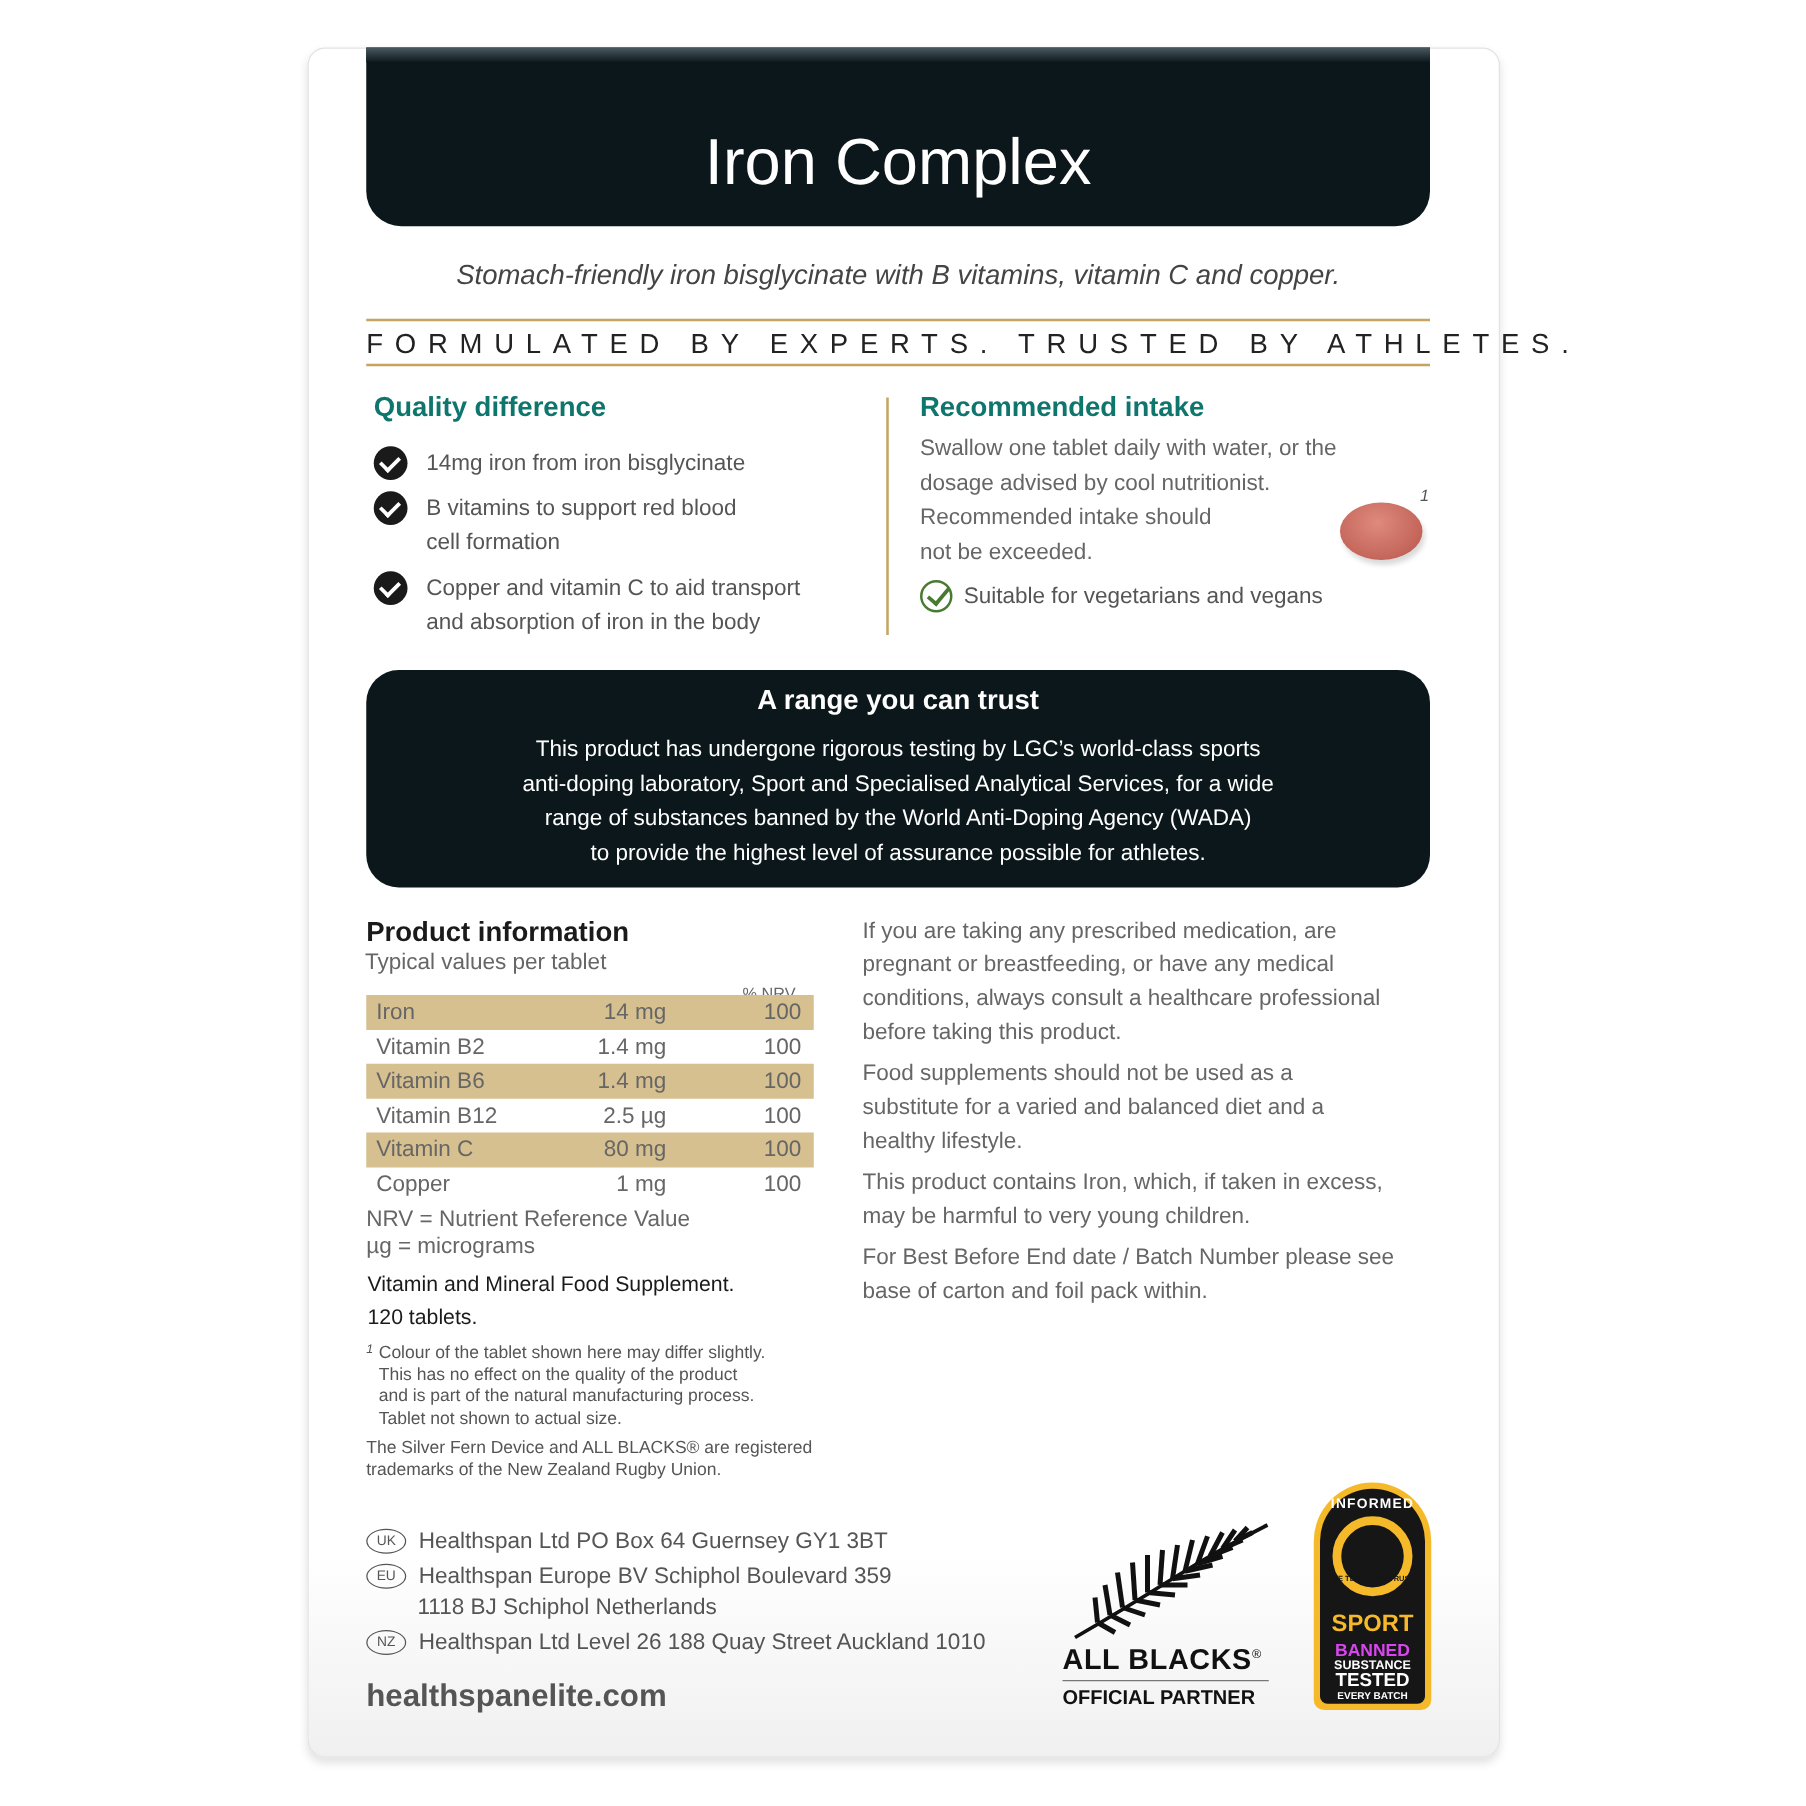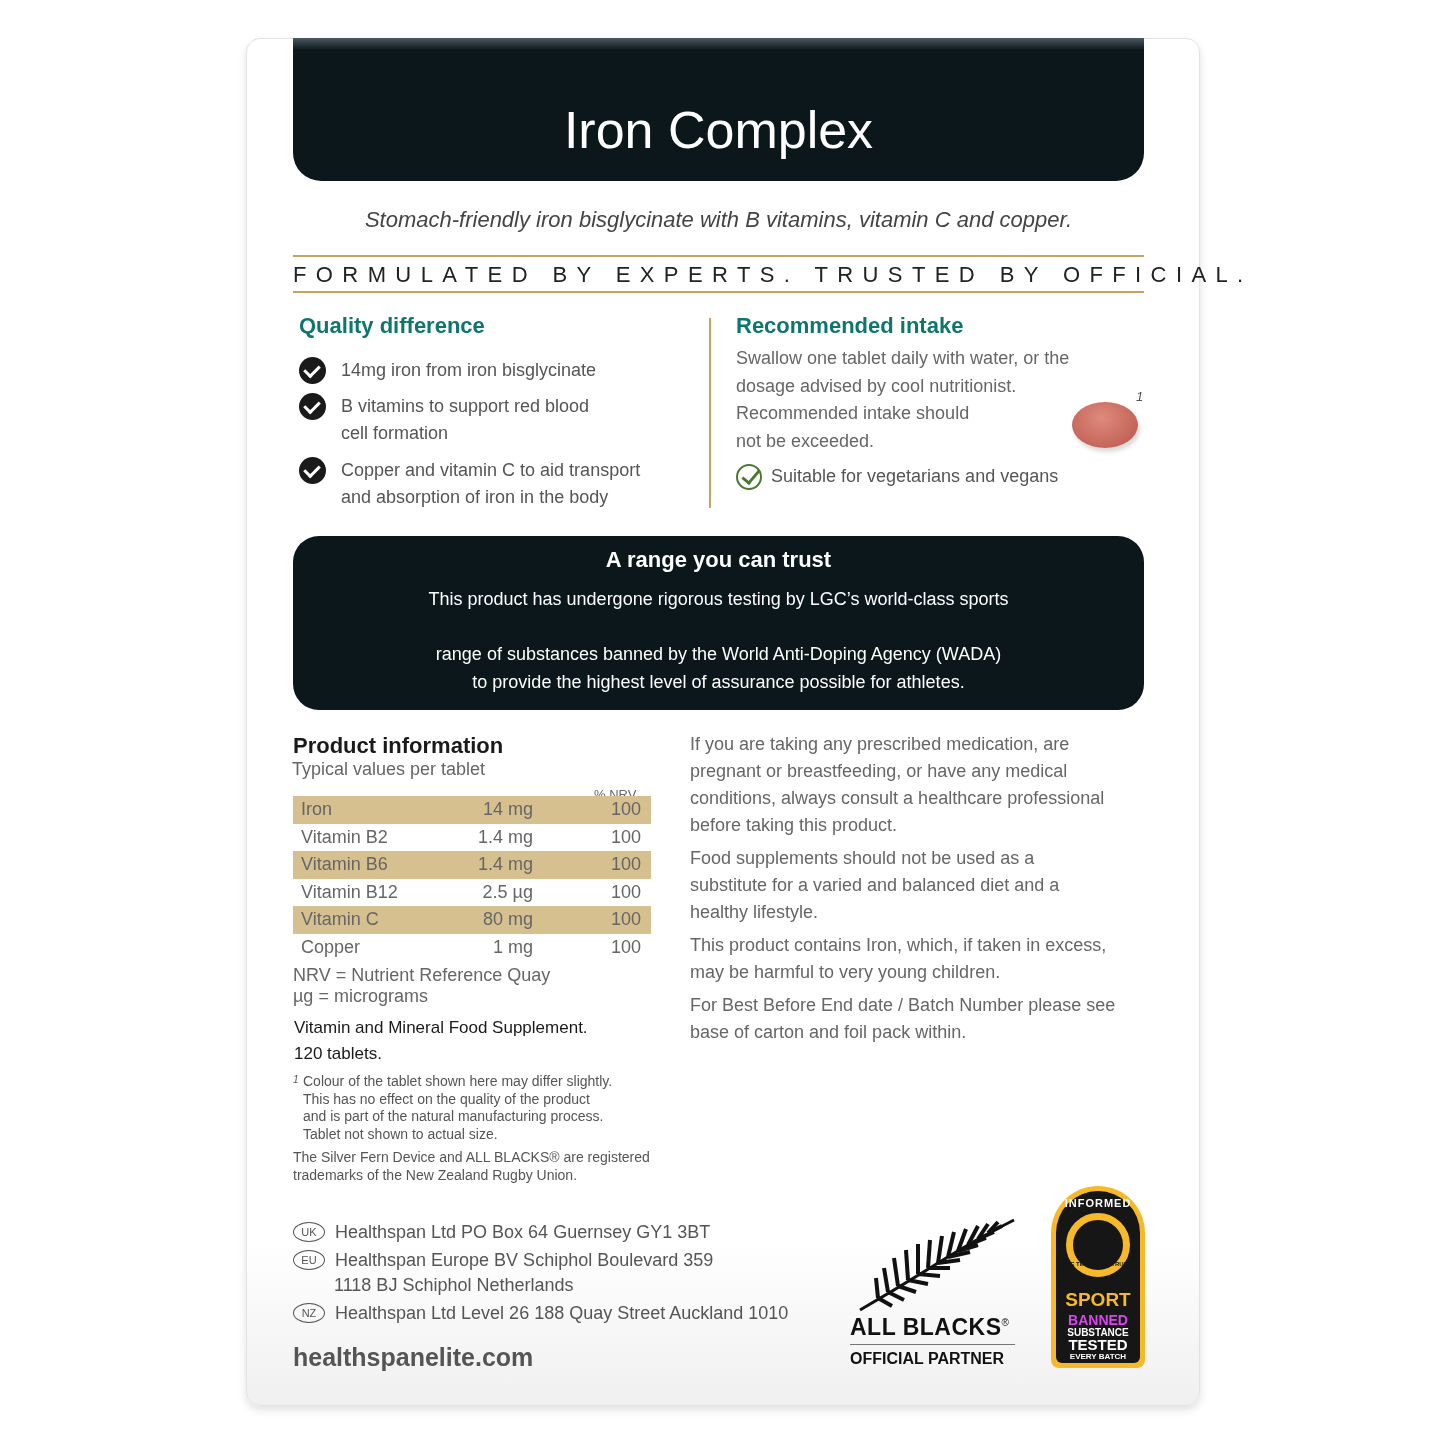--- a/index.html
+++ b/index.html
@@ -61,21 +61,21 @@
 <body>
 
 <div class="card"></div>
 
 <div class="header">
   <div class="title">Iron Complex</div>
 </div>
 
 <div class="tagline">Stomach-friendly iron bisglycinate with B vitamins, vitamin C and copper.</div>
 <div class="gold-line" style="top:255px"></div>
-<div class="motto">FORMULATED BY EXPERTS. TRUSTED BY OFFICIAL.</div>
+<div class="motto">FORMULATED BY EXPERTS. TRUSTED BY ATHLETES.</div>
 <div class="gold-line" style="top:291px"></div>
 
 <div class="h2" style="left:299px;top:313px">Quality difference</div>
 <div class="qitem" style="top:357px">
   <span class="check"></span>
   <span class="qtext">14mg iron from iron bisglycinate</span>
 </div>
 <div class="qitem" style="top:393px">
   <span class="check"></span>
   <span class="qtext">B vitamins to support red blood</span>
@@ -100,21 +100,21 @@
 <div class="sup1">1</div>
 <div class="vegan">
   <span class="vegan-icon"></span>
   <span class="t">Suitable for vegetarians and vegans</span>
 </div>
 
 <div class="trust">
   <h3>A range you can trust</h3>
   <p>
     <span>This product has undergone rigorous testing by LGC’s world-class sports</span><br>
-    <br>
+    <span>anti-doping laboratory, Sport and Specialised Analytical Services, for a wide</span><br>
     <span>range of substances banned by the World Anti-Doping Agency (WADA)</span><br>
     <span>to provide the highest level of assurance possible for athletes.</span>
   </p>
 </div>
 
 <div class="pi-title">Product information</div>
 <div class="pi-sub">Typical values per tablet</div>
 <div class="nrv-h">% NRV</div>
 
 <div class="ntable">
@@ -144,21 +144,21 @@
       <span class="p">100</span>
     </div>
   <div class="nrow">
       <span class="n">Copper</span>
       <span class="a">1 mg</span>
       <span class="p">100</span>
     </div>
 </div>
 
 <div class="notes">
-  <div>NRV = Nutrient Reference Quay</div>
+  <div>NRV = Nutrient Reference Value</div>
   <div>µg = micrograms</div>
 </div>
 <div class="bold-note">
   <div>Vitamin and Mineral Food Supplement.</div>
   <div>120 tablets.</div>
 </div>
 <div class="foot">
   <div class="fn">
     <sup>1</sup>
     <div>Colour of the tablet shown here may differ slightly.</div>

